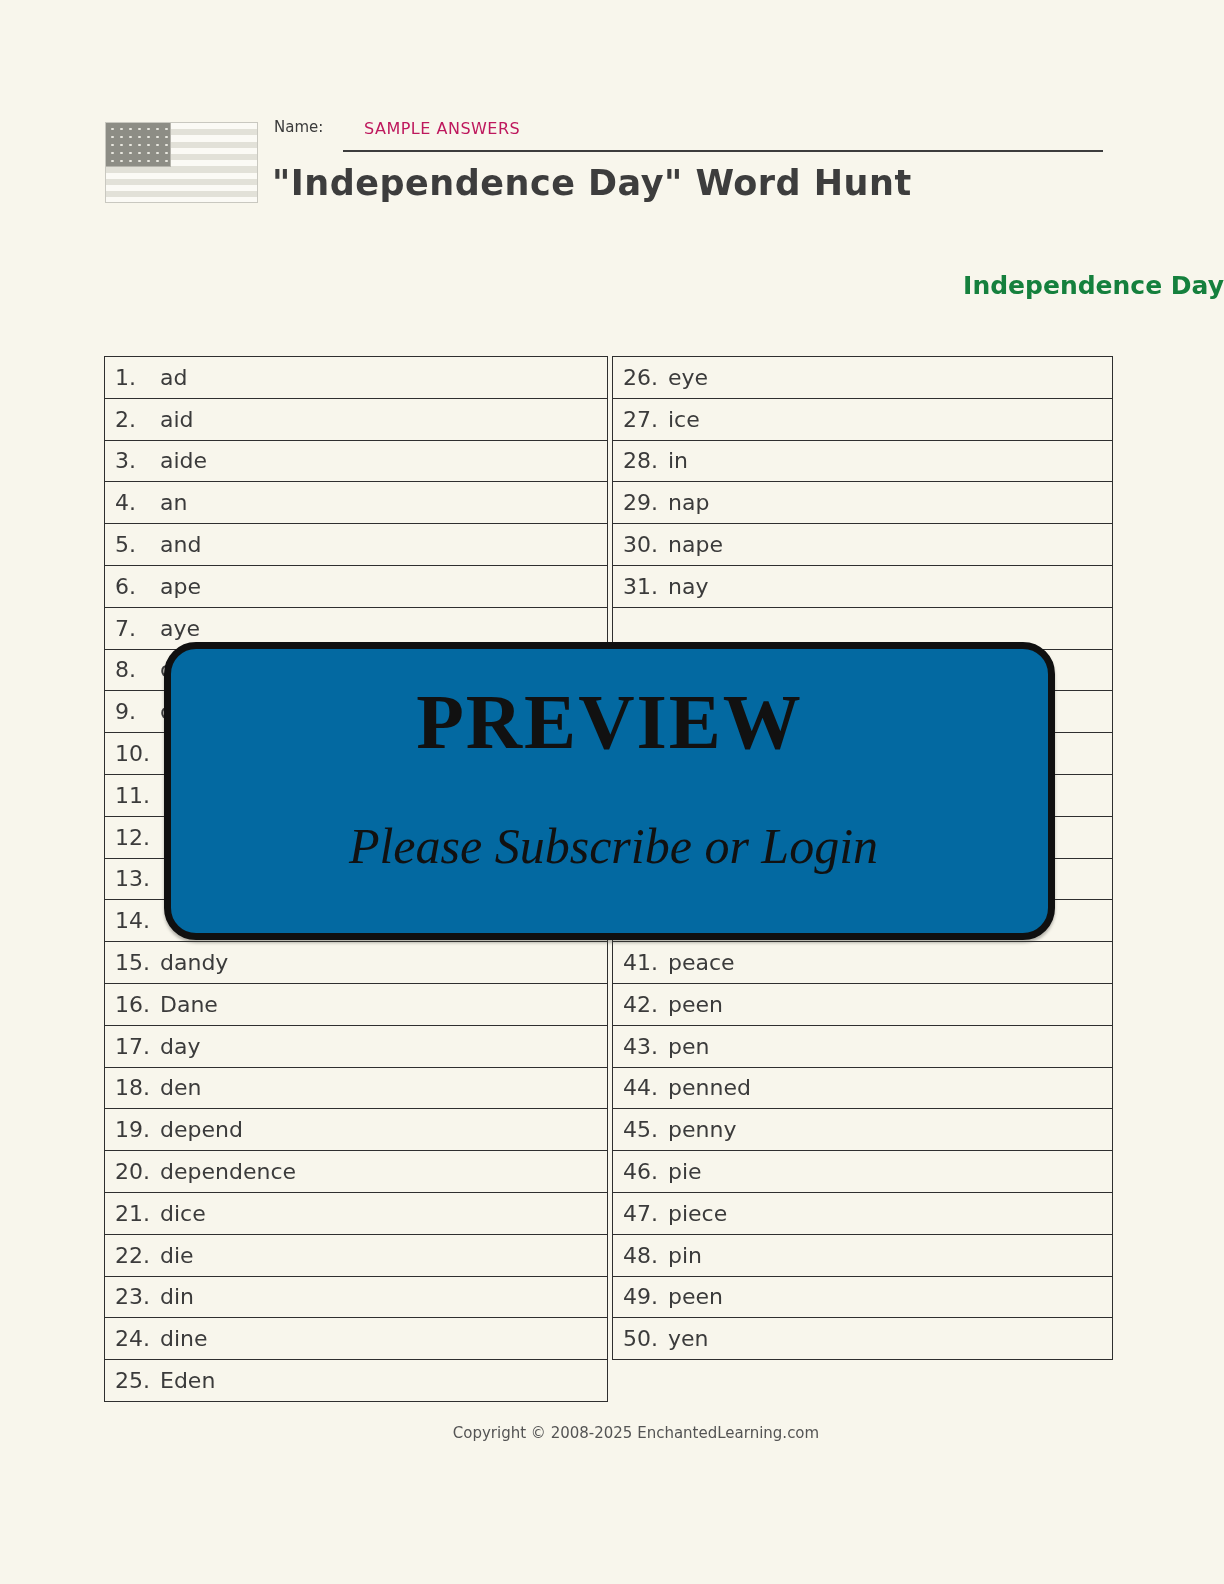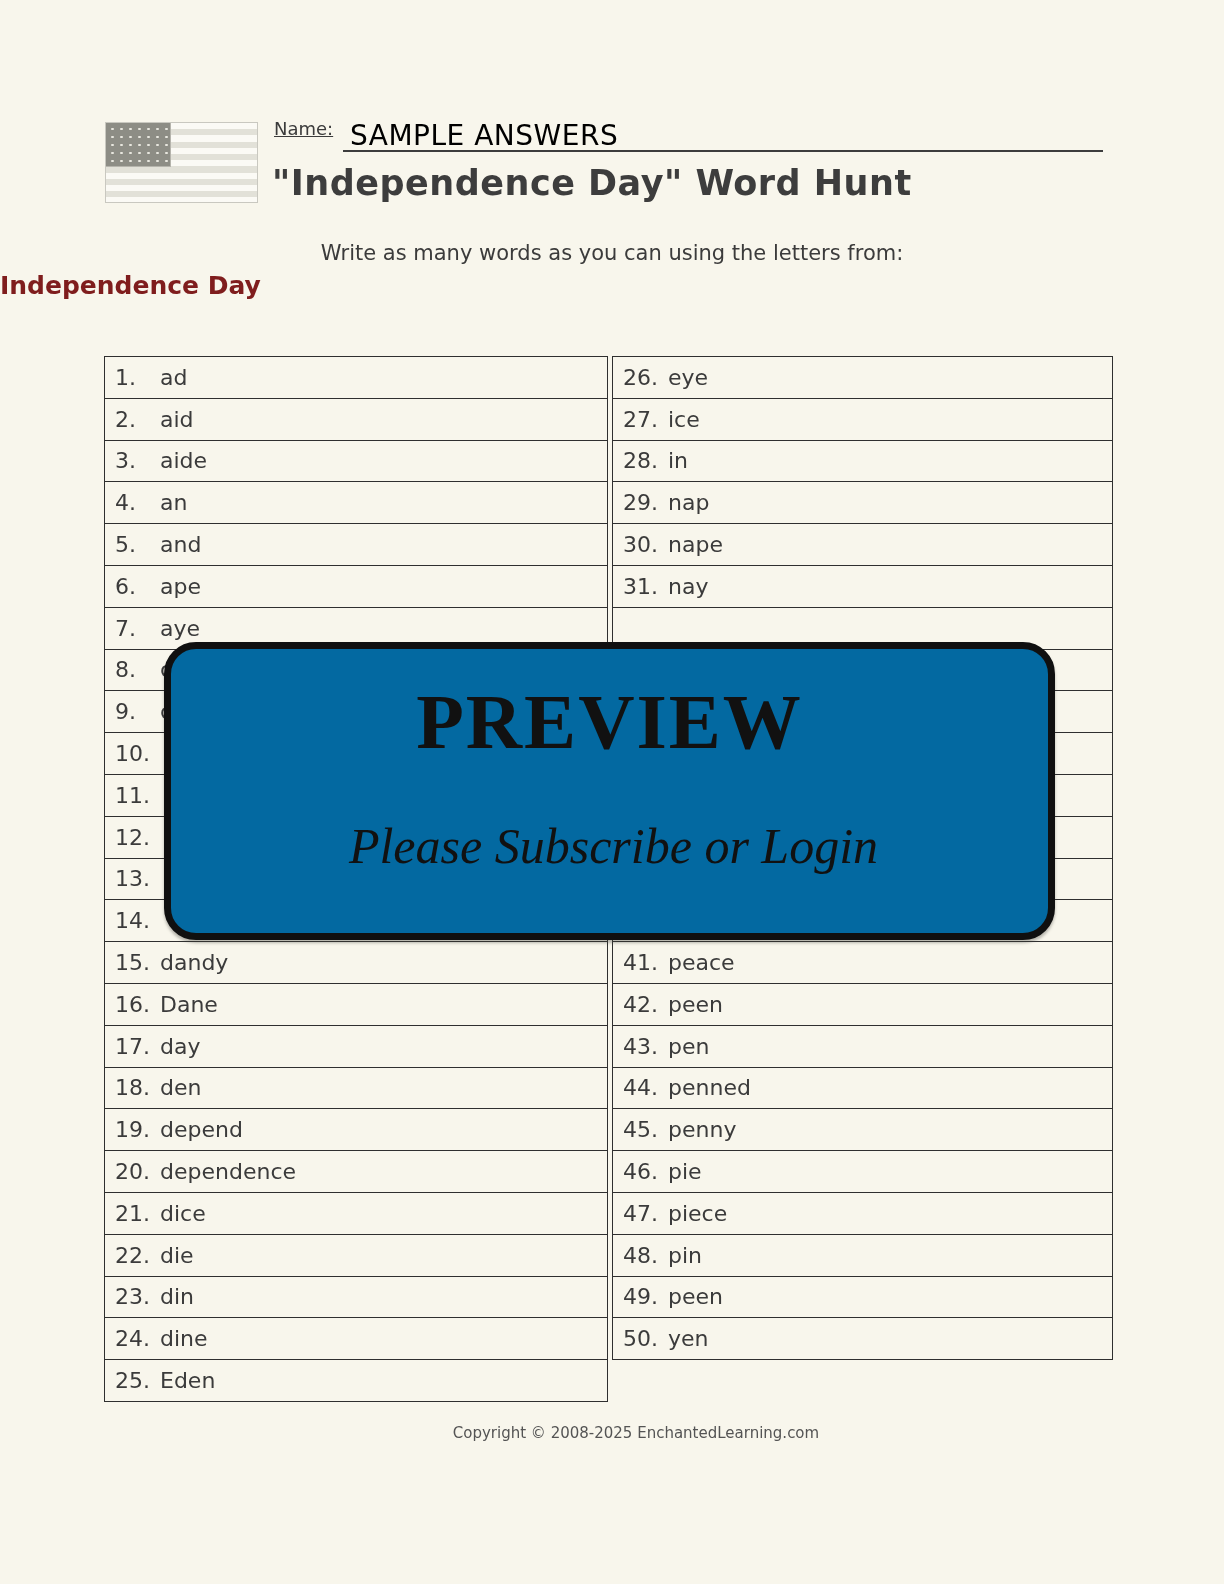--- a/index.html
+++ b/index.html
@@ -29,44 +29,44 @@
     background-image: radial-gradient(#e8e7df 1.1px, rgba(0,0,0,0) 1.3px);
     background-size: 9px 8px;
     background-position: 2px 2px;
     border-right: 1px solid #b5b4ac;
     border-bottom: 1px solid #b5b4ac;
   }
 
   
   .name-label {
     position: absolute; left: 274px; top: 118px;
-    font-size: 18px; color: #3b3b3b; text-decoration: underline;
+    font-size: 15px; color: #3b3b3b;
   }
   .name-value {
-    position: absolute; left: 350px; top: 119px;
-    font-size: 28px; letter-spacing: 0.5px; color: #000000;
+    position: absolute; left: 364px; top: 119px;
+    font-size: 16px; letter-spacing: 0.5px; color: #be185d;
   }
   .name-line {
     position: absolute; left: 343px; top: 150px;
     width: 760px; border-bottom: 2px solid #3d3d3d;
   }
   .page-title {
     position: absolute; left: 272px; top: 163px;
     font-size: 35px; font-weight: bold; color: #3d3d3d;
     letter-spacing: 0.5px;
   }
 
   
   .instr1 {
     position: absolute; left: 0; top: 241px; width: 1224px;
     text-align: center; font-size: 21px; color: #3b3b3b;
   }
   .instr2 {
     position: absolute; left: 0; top: 271px; width: 1224px;
-    text-align: left; font-size: 25px; font-weight: bold; color: #7f1d1d;
+    text-align: right; font-size: 25px; font-weight: bold; color: #15803d;
   }
 
   
   .wordcol {
     position: absolute; top: 356px;
     border: 1.6px solid #2f2f2f;
     background: #f8f6ec;
   }
   .wordcol.left  { left: 104px; width: 504px; }
   .wordcol.right { left: 612px; width: 501px; }
@@ -120,21 +120,20 @@
   <div class="flag">
     <div class="canton"></div>
   </div>
 
   <div class="name-label">Name:</div>
   <div class="name-value">SAMPLE ANSWERS</div>
   <div class="name-line"></div>
 
   <div class="page-title">"Independence Day" Word Hunt</div>
 
-  <div class="instr1">Write as many words as you can using the letters from:</div>
   <div class="instr2">Independence Day</div>
 
   <div class="wordcol left">
 
   <div class="trow">
         <span class="tnum">1.</span>
         <span class="tword">ad</span>
       </div>
       <div class="trow">
         <span class="tnum">2.</span>

